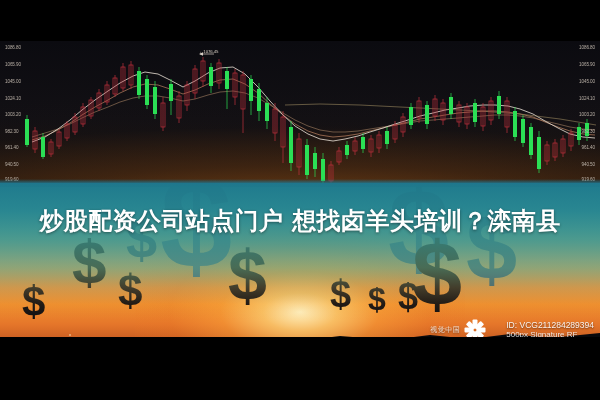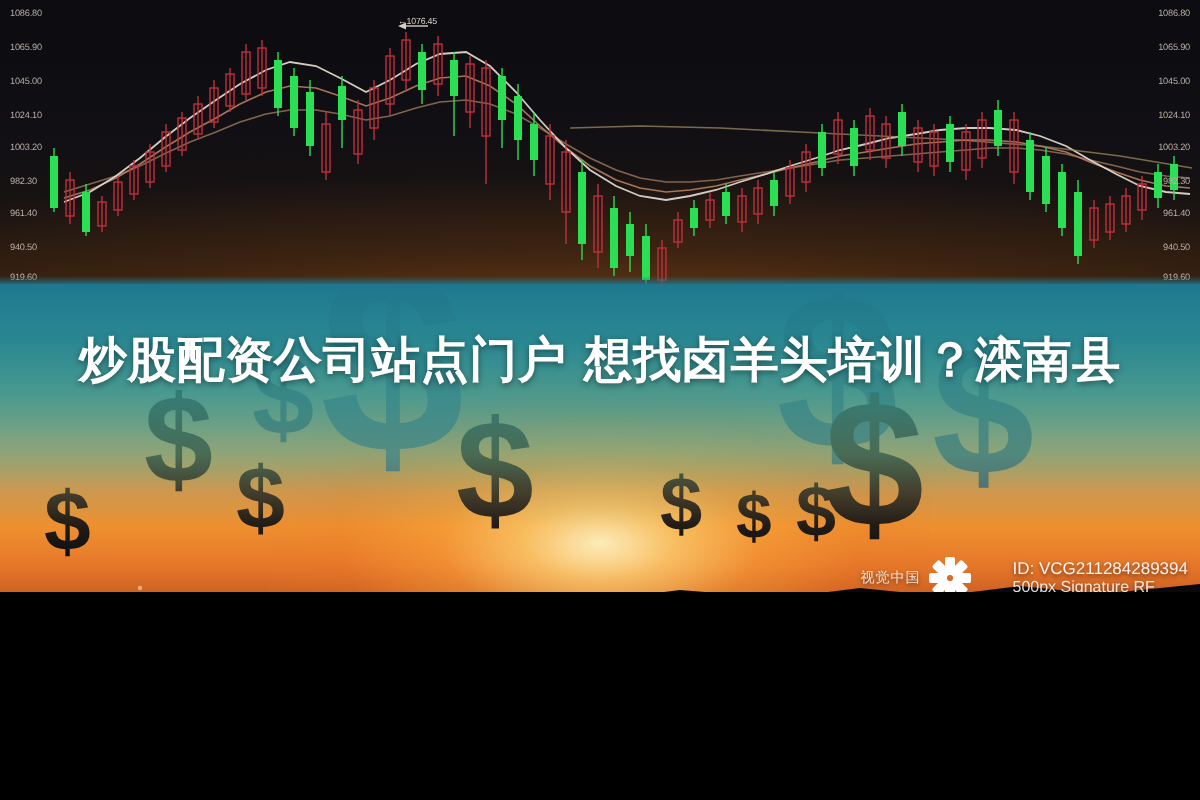--- a/index.html
+++ b/index.html
@@ -4,20 +4,21 @@
 <style>
   * { margin:0; padding:0; box-sizing:border-box; }
   html, body {
     width:600px; height:400px; overflow:hidden;
     background:#000;
     font-family:"Liberation Sans", sans-serif;
   }
   #stage {
     position:relative; width:600px; height:296px; overflow:hidden;
     background:#0a0a0d;
+    margin-top:41px;
   }
 
   
   .panel-top {
     position:absolute; left:0; top:0; width:600px; height:142px;
     overflow:hidden;
     background:
       radial-gradient(ellipse 130% 85% at 50% 120%, rgba(196,104,24,0.55) 0%, rgba(140,72,20,0.30) 38%, rgba(40,24,14,0.06) 70%, rgba(0,0,0,0) 100%),
       linear-gradient(180deg,#0b0b10 0%,#121014 55%,#1d150f 100%);
   }

